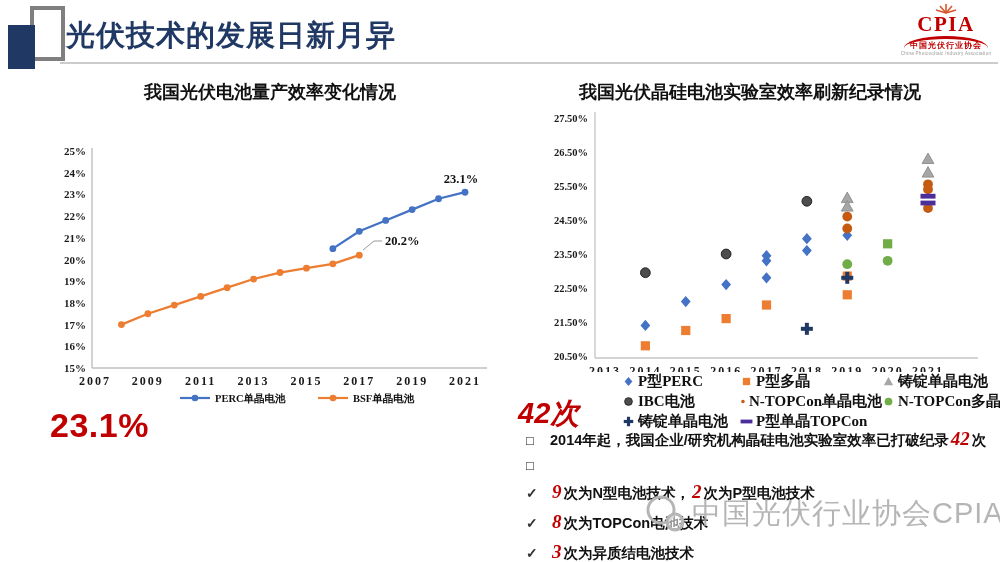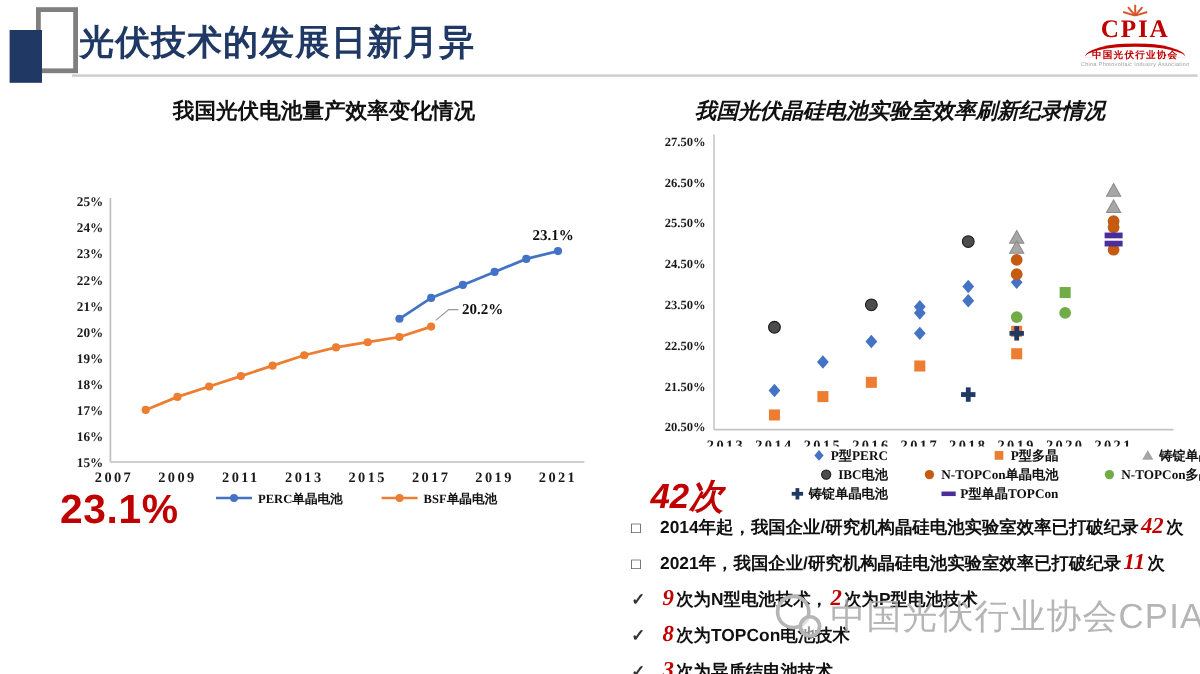--- a/index.html
+++ b/index.html
@@ -10,33 +10,33 @@
   .deco-solid{left:8px;top:25px;width:27px;height:44px;background:#1f3864;}
   .header-rule{left:60px;top:62px;width:938px;height:2px;background:#cccccc;}
   .logo{left:897px;top:3px;width:98px;text-align:center;line-height:1;}
   .logo .cp{font-size:21px;font-weight:900;color:#c00000;letter-spacing:1.5px;font-family:"Liberation Serif",serif;}
   .logo .arc{width:84px;height:9px;border-top:3px solid #c00000;border-radius:50% 50% 0 0/100% 100% 0 0;margin:1px auto 0;}
   .logo .cn{font-size:8px;font-weight:700;color:#c00000;letter-spacing:1px;margin-top:-6px;}
   .logo .en{font-size:4.5px;color:#999;margin-top:2px;letter-spacing:.3px;}
   .chart-title{width:460px;text-align:center;font-size:18px;font-weight:800;color:#111;top:80px;}
   .lhl{left:50px;top:406px;font-size:34px;font-weight:800;color:#c00000;letter-spacing:.5px;}
   .lcaption{left:50px;top:454px;width:436px;font-size:15.5px;font-weight:700;color:#111;line-height:1.65;}
-  .rhl{left:518px;top:394px;font-size:29px;font-weight:800;font-style:italic;color:#c00000;margin-left:24px;}
+  .rhl{left:518px;top:394px;font-size:29px;font-weight:800;font-style:italic;color:#c00000;}
   .bullets{left:526px;top:428px;width:472px;}
   .brow{display:flex;align-items:baseline;margin-bottom:8px;}
   .bmark{width:24px;font-size:13px;font-weight:700;color:#111;flex:none;}
   .bmark.chk{font-size:14px;color:#333;}
   .btext{font-size:14.5px;font-weight:700;color:#111;white-space:nowrap;}
   .rnum{color:#c00000;font-style:italic;font-size:19px;font-weight:800;font-family:"Liberation Serif",serif;padding:0 2px;}
   .watermark{left:642px;top:494px;display:flex;align-items:center;gap:4px;z-index:9;}
   .wm-text{font-size:29px;color:#a9a9a9;opacity:.85;letter-spacing:1px;white-space:nowrap;}
-  #line-chart{left:40px;top:155px;width:460px;height:270px;text-align:center;}
+  #line-chart{left:40px;top:138px;width:460px;height:270px;text-align:center;}
   #scatter-chart{left:520px;top:98px;width:478px;height:330px;}
   #scatter-legend{position:absolute;left:102px;top:274px;display:grid;grid-template-columns:118px 142px 150px;row-gap:1px;}
-  .lg-item{display:flex;align-items:center;gap:3px;font-family:"Liberation Serif",serif;font-size:11px;font-weight:700;color:#111;white-space:nowrap;justify-content:flex-end;}
+  .lg-item{display:flex;align-items:center;gap:3px;font-family:"Liberation Serif",serif;font-size:15px;font-weight:700;color:#111;white-space:nowrap;}
   .tick{font:700 11px "Liberation Serif",serif;fill:#1a1a1a;}
   .ytick2{font:700 10.5px "Liberation Serif",serif;fill:#1a1a1a;}
   .xtick{font:700 12px "Liberation Serif",serif;fill:#1a1a1a;letter-spacing:2px;}
   .dlabel{font:700 12.5px "Liberation Serif",serif;fill:#111;}
   .lgd{font:700 10.5px "Liberation Serif",serif;fill:#111;}
 </style>
 </head>
 <body>
 
 <div class="slide">
@@ -56,21 +56,21 @@
         <line x1="13" y1="10" x2="19" y2="3"></line>
           <line x1="13" y1="10" x2="3" y2="7"></line>
         <line x1="13" y1="10" x2="23" y2="7"></line>
       </g>
     </svg>
     <div class="cp">CPIA</div>
     <div class="arc"></div>
     <div class="cn">中国光伏行业协会</div>
     <div class="en">China Photovoltaic Industry Association</div>
   </div>
-  <div class="abs chart-title" style="left:520px;font-style:italic;">我国光伏晶硅电池实验室效率刷新纪录情况</div>
+  <div class="abs chart-title" style="left:520px;">我国光伏晶硅电池实验室效率刷新纪录情况</div>
 
   <div class="abs" id="line-chart">
     <svg id="line-svg" width="460" height="270" viewBox="0 0 460 270">
         <line x1="52" y1="10" x2="52" y2="230" stroke="#bfbfbf" stroke-width="1.4"></line>
         <line x1="52" y1="230" x2="447" y2="230" stroke="#bfbfbf" stroke-width="1.4"></line>
         <text x="46" y="17" text-anchor="end" class="tick">25%</text>
         <text x="46" y="38.7" text-anchor="end" class="tick">24%</text>
         <text x="46" y="60.4" text-anchor="end" class="tick">23%</text>
         <text x="46" y="82.1" text-anchor="end" class="tick">22%</text>
         <text x="46" y="103.8" text-anchor="end" class="tick">21%</text>
@@ -231,21 +231,20 @@
   <div class="abs lhl">23.1%</div>
 
   <div class="abs rhl">42次</div>
   <div class="abs bullets">
       <div class="brow">
         <span class="bmark">□</span>
         <span class="btext"><span>2014年起，我国企业/研究机构晶硅电池实验室效率已打破纪录</span><span class="rnum">42</span><span>次</span></span>
       </div>
       <div class="brow">
         <span class="bmark">□</span>
-        <span class="btext"><span>2021年，我国企业/研究机构晶硅电池实验室效率已打破纪录</span><span class="rnum">11</span><span>次</span></span>
       </div>
       <div class="brow">
         <span class="bmark chk">✓</span>
         <span class="btext"><span class="rnum">9</span><span>次为N型电池技术，</span><span class="rnum">2</span><span>次为P型电池技术</span></span>
       </div>
       <div class="brow">
         <span class="bmark chk">✓</span>
         <span class="btext"><span class="rnum">8</span><span>次为TOPCon电池技术</span></span>
       </div>
       <div class="brow">

